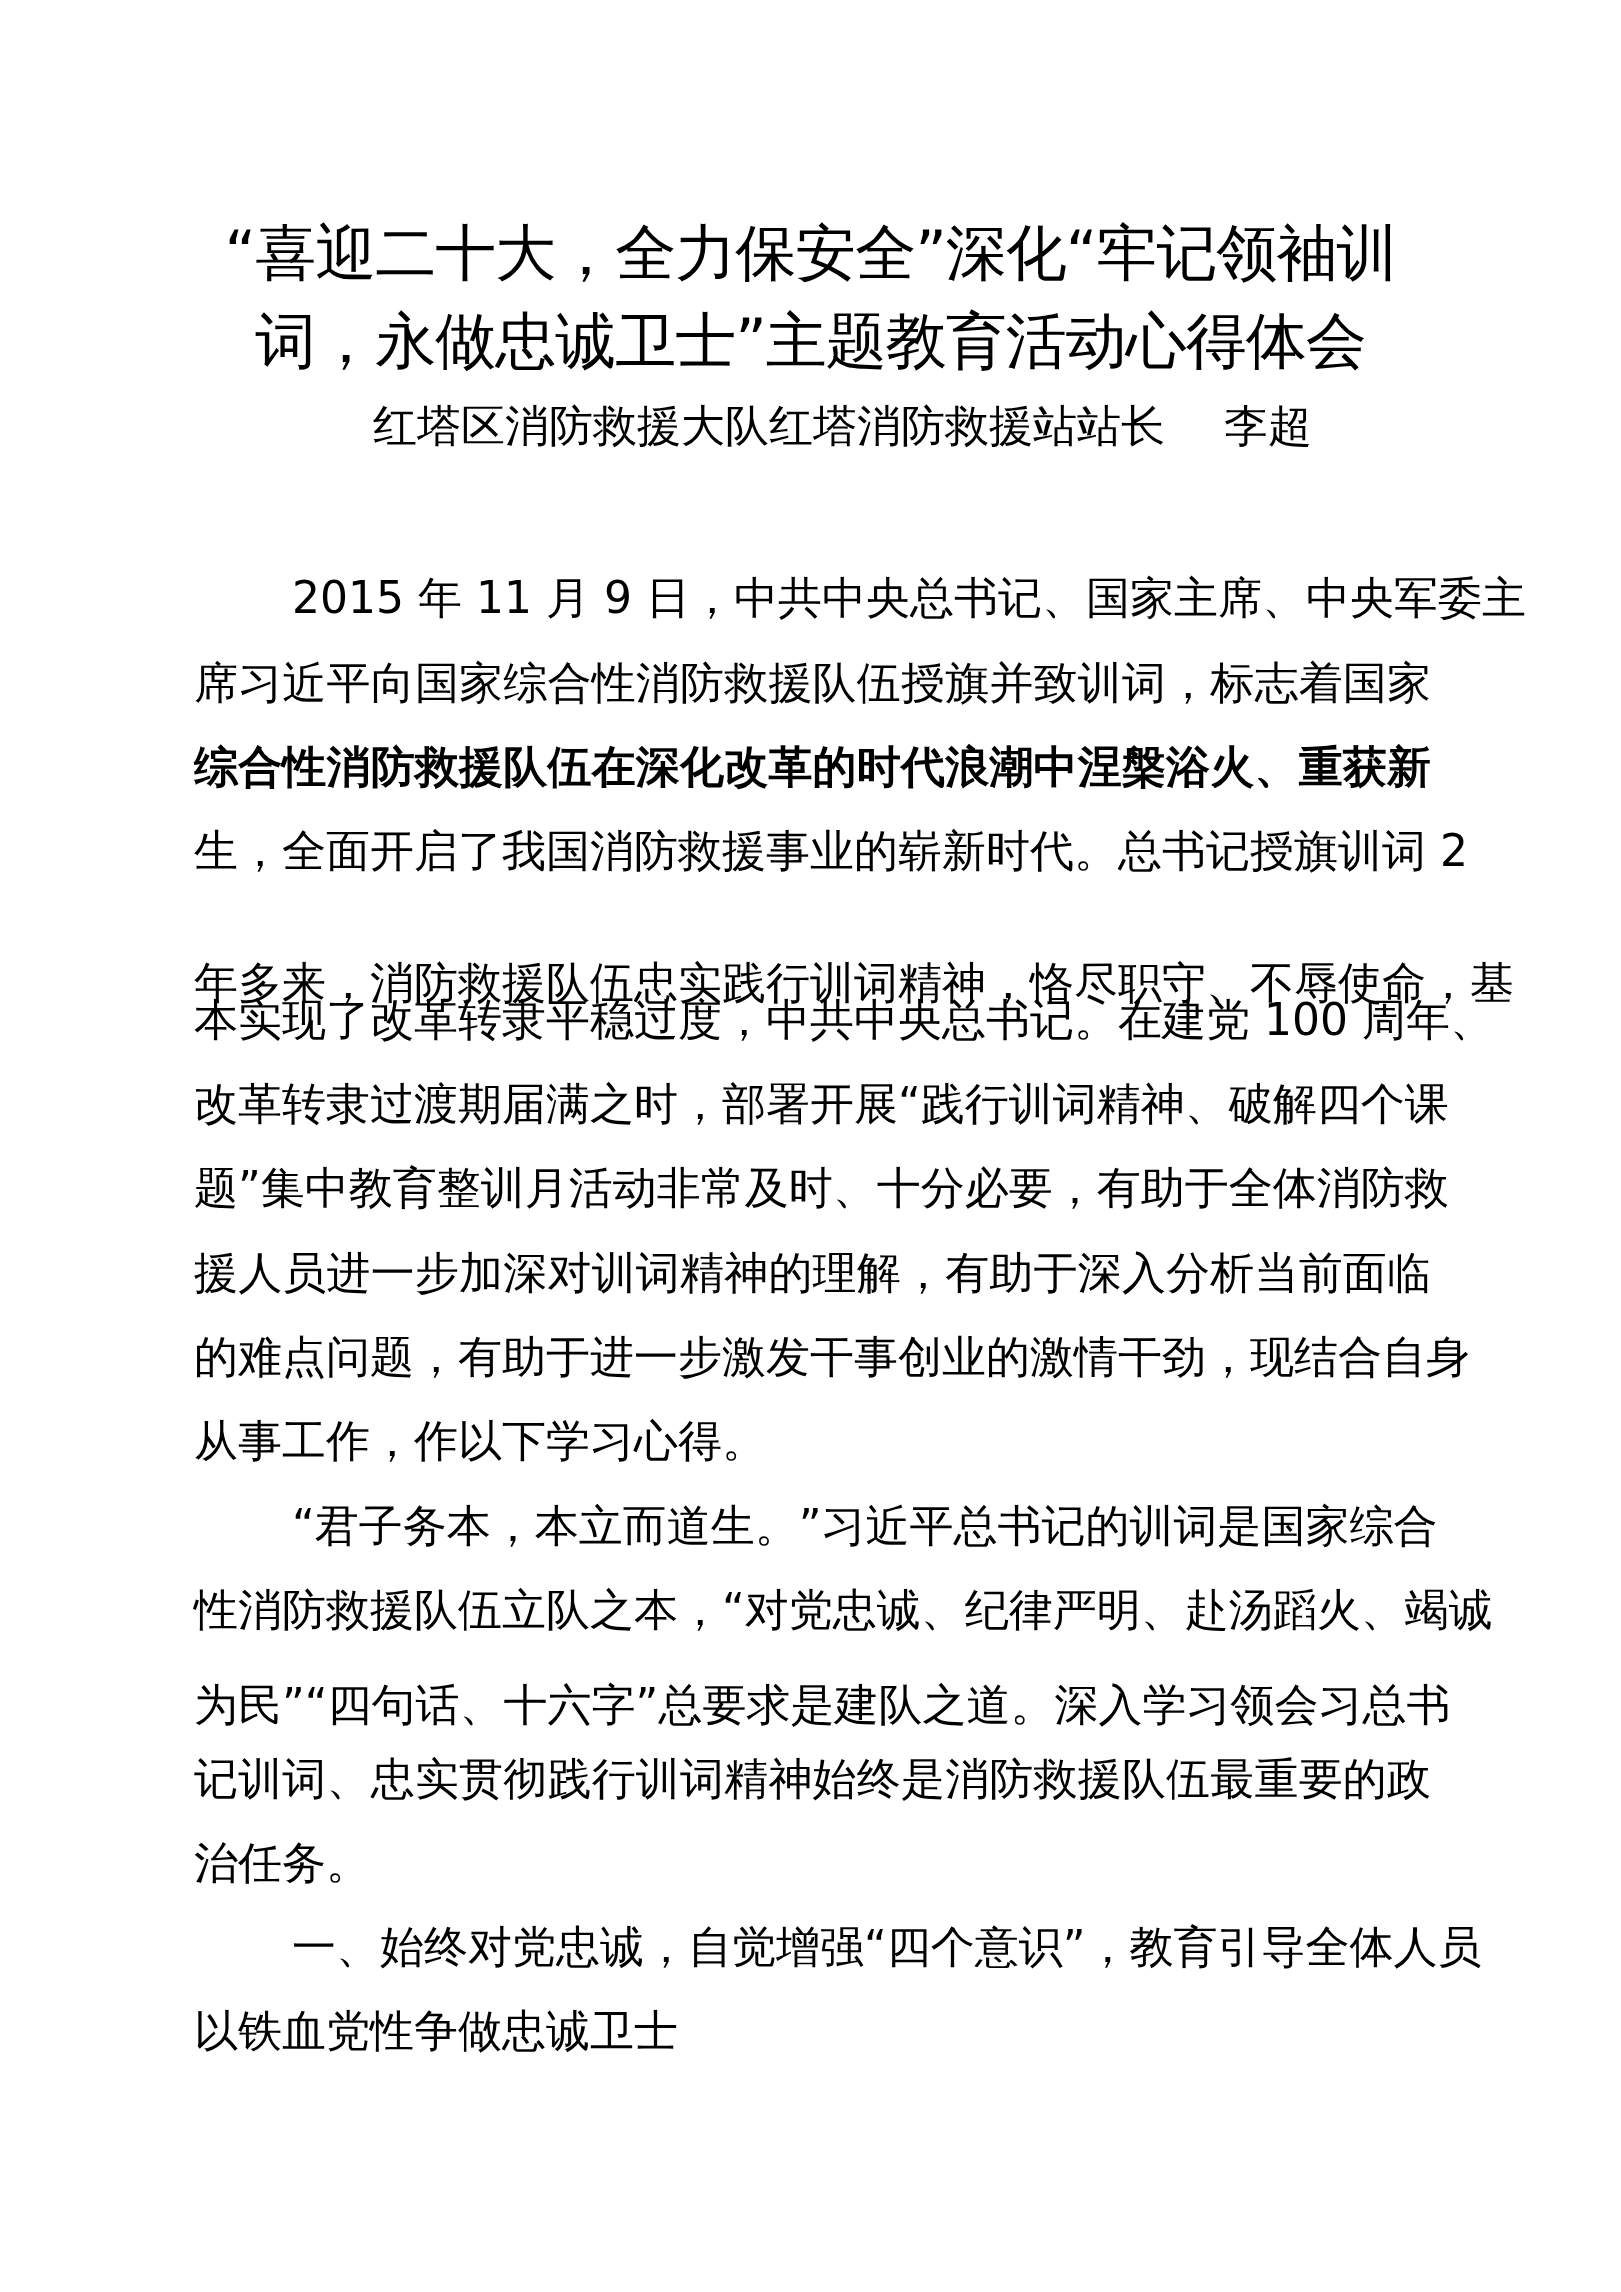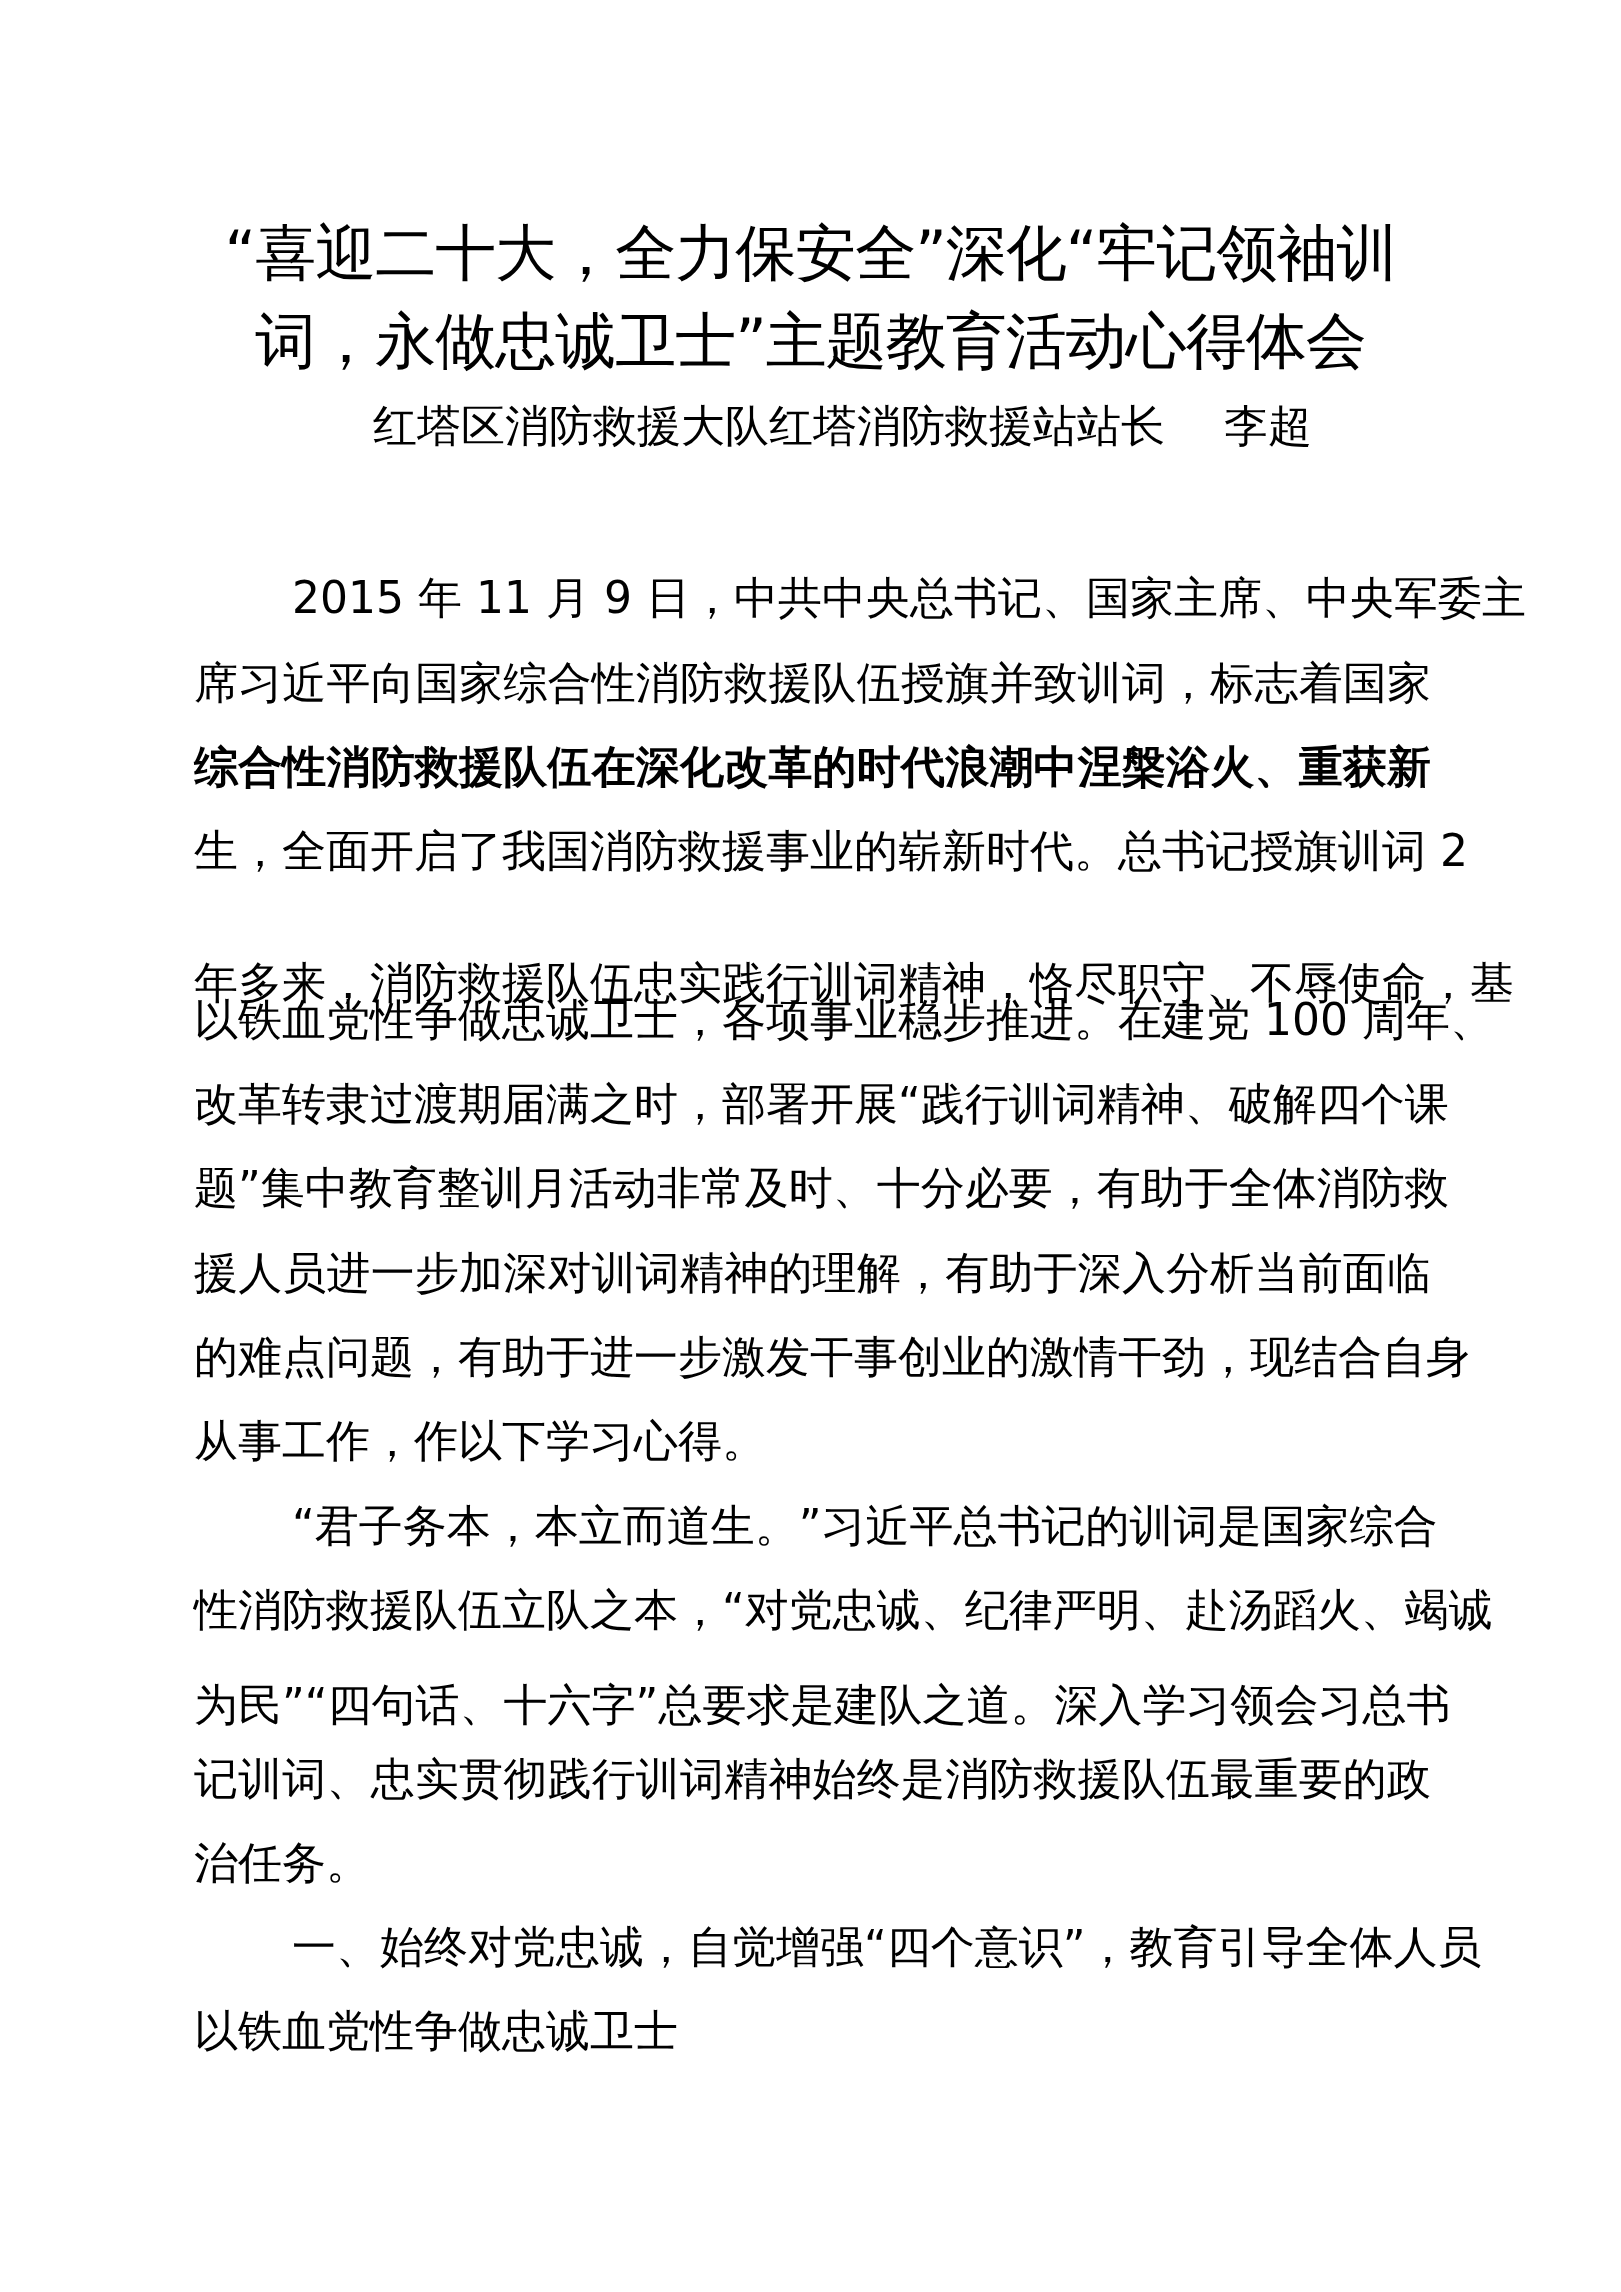--- a/index.html
+++ b/index.html
@@ -71,21 +71,21 @@
 
   <div class="author-line" style="top:398px;margin-left:32px;">
     <span>红塔区消防救援大队红塔消防救援站站长</span><span class="gap"></span><span>李超</span>
   </div>
 
   <div class="body-line indent" style="top:570px;">2015 年 11 月 9 日，中共中央总书记、国家主席、中央军委主</div>
   <div class="body-line" style="top:655px;">席习近平向国家综合性消防救援队伍授旗并致训词，标志着国家</div>
   <div class="body-line" style="top:739px;font-weight:bold;">综合性消防救援队伍在深化改革的时代浪潮中涅槃浴火、重获新</div>
   <div class="body-line" style="top:823px;">生，全面开启了我国消防救援事业的崭新时代。总书记授旗训词 2</div>
   <div class="body-line" style="top:955px;">年多来，消防救援队伍忠实践行训词精神，恪尽职守、不辱使命，基</div>
-  <div class="body-line" style="top:992px;">以铁血党性争做忠诚卫士，各项事业稳步推进。在建党 100 周年、</div>
+  <div class="body-line" style="top:992px;">本实现了改革转隶平稳过度，中共中央总书记。在建党 100 周年、</div>
   <div class="body-line" style="top:1076px;">改革转隶过渡期届满之时，部署开展“践行训词精神、破解四个课</div>
   <div class="body-line" style="top:1160px;">题”集中教育整训月活动非常及时、十分必要，有助于全体消防救</div>
   <div class="body-line" style="top:1245px;">援人员进一步加深对训词精神的理解，有助于深入分析当前面临</div>
   <div class="body-line" style="top:1329px;">的难点问题，有助于进一步激发干事创业的激情干劲，现结合自身</div>
   <div class="body-line last" style="top:1413px;">从事工作，作以下学习心得。</div>
 
   <div class="body-line indent" style="top:1498px;"> “君子务本，本立而道生。”习近平总书记的训词是国家综合</div>
   <div class="body-line" style="top:1582px;">性消防救援队伍立队之本，“对党忠诚、纪律严明、赴汤蹈火、竭诚</div>
   <div class="body-line" style="top:1666px;margin-top:11px;">为民”“四句话、十六字”总要求是建队之道。深入学习领会习总书</div>
   <div class="body-line" style="top:1751px;">记训词、忠实贯彻践行训词精神始终是消防救援队伍最重要的政</div>

